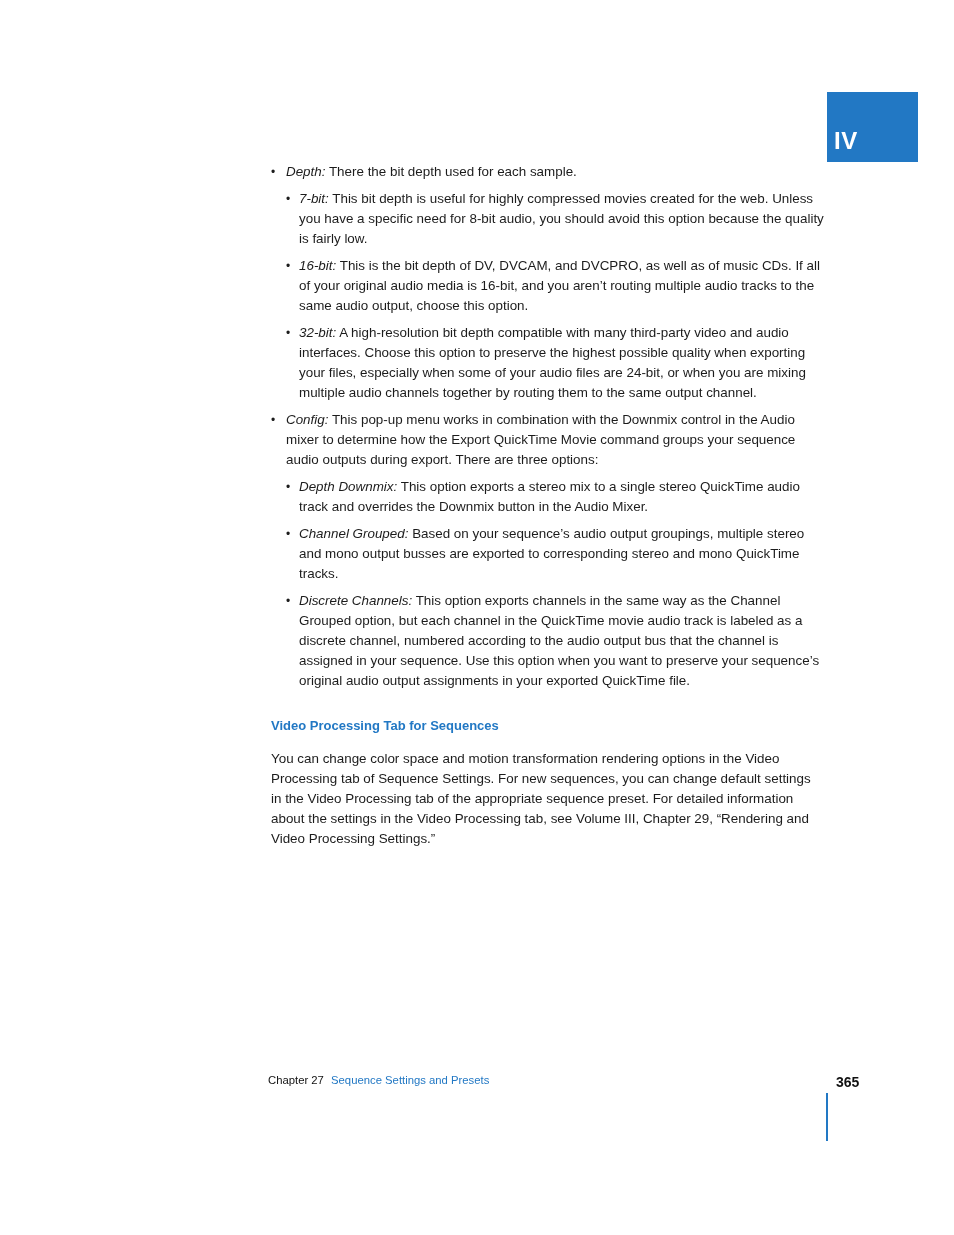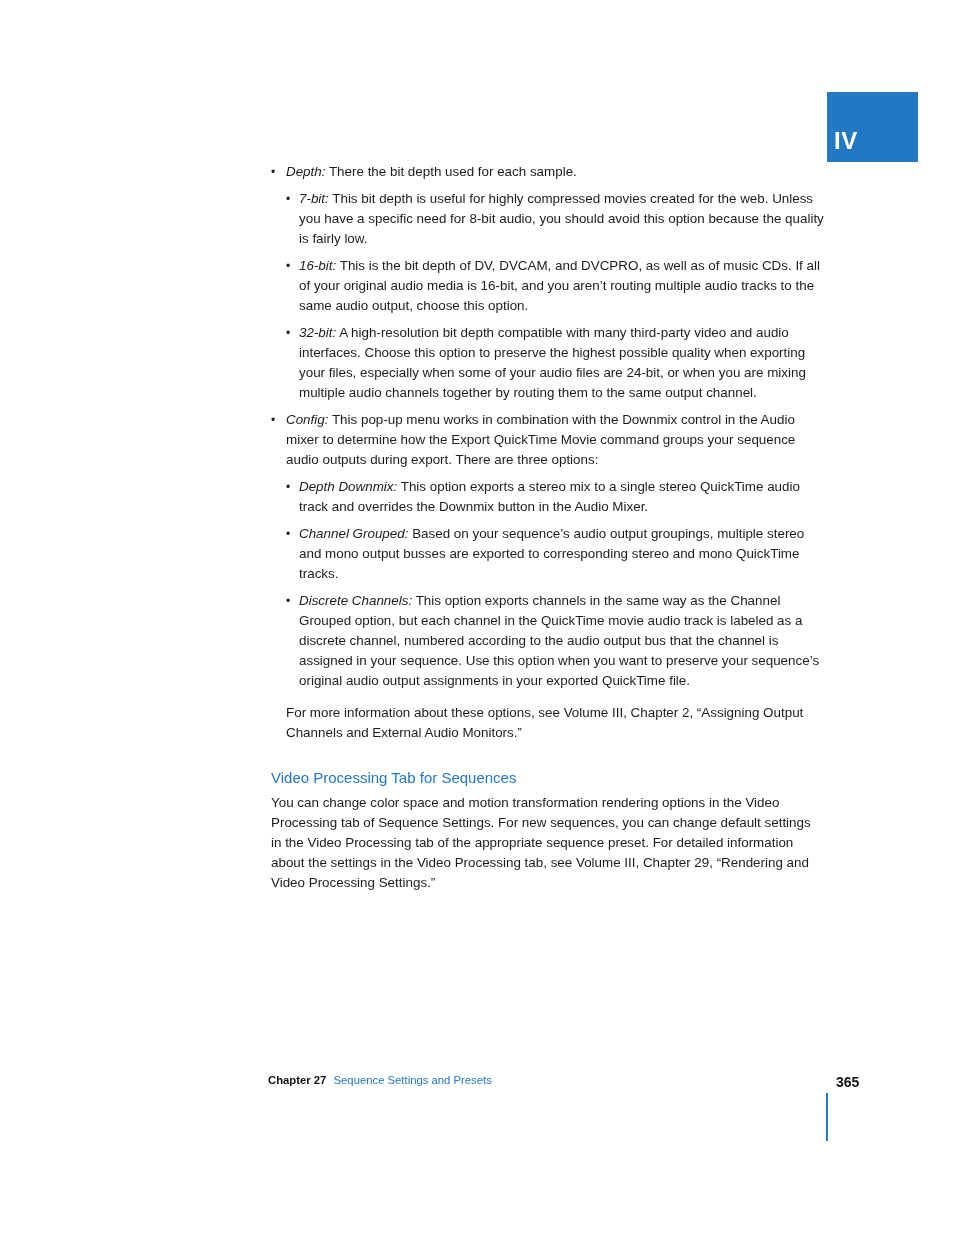--- a/index.html
+++ b/index.html
@@ -21,27 +21,27 @@
     font-size:13.4px; line-height:20px;
   }
   .li { display:flex; margin-bottom:7px; }
   .li .bullet { width:15px; flex:none; font-size:12px; }
   .li.level2 { margin-left:15px; }
   .li.level2 .bullet { width:13px; }
   .li-text em { font-style:italic; }
   .note { margin:12px 0 0 15px; }
   .section-heading {
     margin-top:24px; color:var(--accent);
-    font-size:15px; font-weight:normal; line-height:22px;
+    font-size:13px; font-weight:bold; line-height:22px;
   }
-  .section-body { margin-top:4px; }
+  .section-body { margin-top:12px; }
   .footer {
     position:absolute; left:268px; top:1074px; font-size:11.3px; color:#111111;
   }
-  .footer .chapter { font-weight:bold; }
+  .footer .chapter { font-weight:normal; }
   .footer .section-link { color:var(--accent); margin-left:4px; }
   .page-num {
     position:absolute; left:836px; top:1074px;
     font-size:14px; font-weight:bold; color:#111111;
   }
   .footer-rule {
     position:absolute; left:826px; top:1093px; width:2px; height:48px;
     background:var(--accent);
   }
 </style>
@@ -89,21 +89,20 @@
     <div class="li level2">
       <span class="bullet">•</span>
       <span class="li-text"><em>Channel Grouped:</em> <span>Based on your sequence’s audio output groupings, multiple stereo and mono output busses are exported to corresponding stereo and mono QuickTime tracks.</span></span>
     </div>
 
     <div class="li level2">
       <span class="bullet">•</span>
       <span class="li-text"><em>Discrete Channels:</em> <span>This option exports channels in the same way as the Channel Grouped option, but each channel in the QuickTime movie audio track is labeled as a discrete channel, numbered according to the audio output bus that the channel is assigned in your sequence. Use this option when you want to preserve your sequence’s original audio output assignments in your exported QuickTime file.</span></span>
     </div>
 
-    <p class="note">For more information about these options, see Volume III, Chapter 2, “Assigning Output Channels and External Audio Monitors.”</p>
 
     <h2 class="section-heading">Video Processing Tab for Sequences</h2>
 
     <p class="section-body">You can change color space and motion transformation rendering options in the Video Processing tab of Sequence Settings. For new sequences, you can change default settings in the Video Processing tab of the appropriate sequence preset. For detailed information about the settings in the Video Processing tab, see Volume III, Chapter 29, “Rendering and Video Processing Settings.”</p>
 
   </div>
 
   <div class="footer">
     <span class="chapter">Chapter 27</span>
     <span class="section-link">Sequence Settings and Presets</span>

